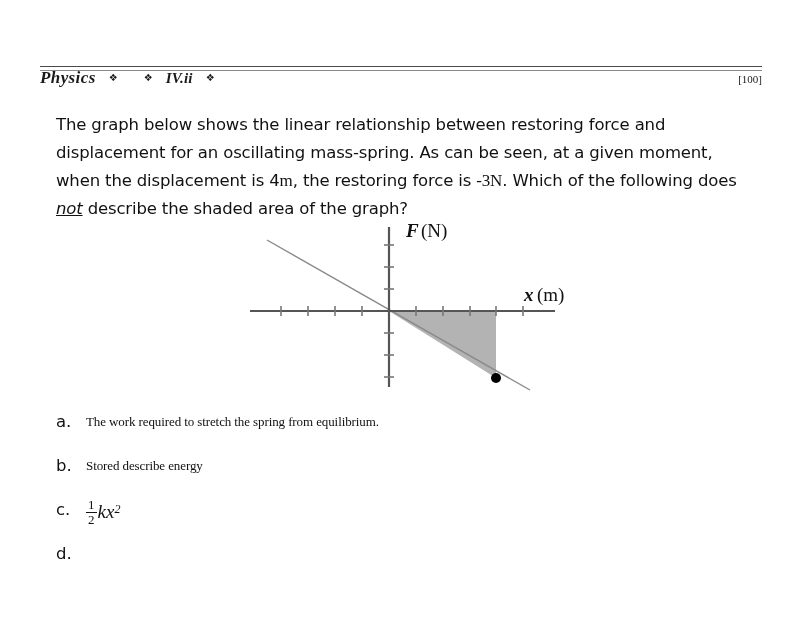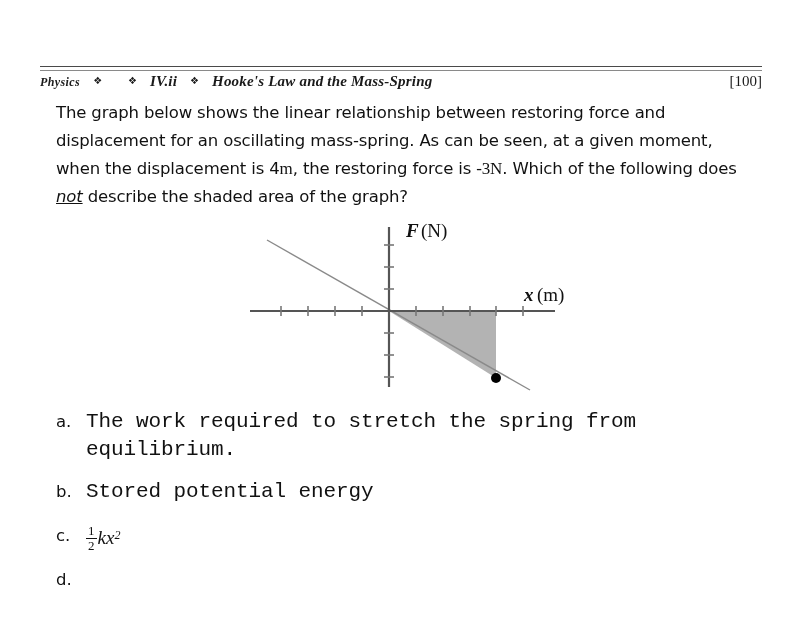--- a/index.html
+++ b/index.html
@@ -34,54 +34,54 @@
   }
   .hdr-item {
     font-family: "Liberation Serif", "DejaVu Serif", serif;
     font-style: italic;
     font-weight: bold;
     font-size: 15px;
     letter-spacing: 0.2px;
     color: #1a1a1a;
   }
   .hdr-item.smallcaps {
-    font-size: 12px;
+    font-size: 17px;
     letter-spacing: 0.4px;
   }
   .hdr-sep {
     font-family: "DejaVu Sans", sans-serif;
     font-size: 10px;
     color: #1a1a1a;
     padding: 0 13px;
     position: relative;
     top: -2px;
   }
   .hdr-page {
     font-family: "Liberation Serif", "DejaVu Serif", serif;
-    font-size: 15px;
+    font-size: 11px;
     color: #1a1a1a;
     flex: 0 0 auto;
     padding-left: 10px;
     margin-top: 33px;
   }
   #header-rule {
     position: absolute;
     left: 40px;
     top: 66px;
     width: 722px;
     height: 3px;
     border-top: 1px solid #4a4a4a;
     border-bottom: 1px solid #8a8a8a;
   }
 
   
   #question-text {
     position: absolute;
     left: 56px;
-    top: 82px;
+    top: 94px;
     width: 700px;
     font-family: "DejaVu Sans", sans-serif;
     font-size: 16.5px;
     line-height: 28px;
     color: #111111;
     letter-spacing: -0.15px;
   }
   #question-text .unit {
     font-family: "Liberation Serif", "DejaVu Serif", serif;
     font-size: 17px;
@@ -120,22 +120,22 @@
   }
   .option-letter {
     flex: 0 0 auto;
     width: 30px;
     font-family: "DejaVu Sans", sans-serif;
     font-size: 16.5px;
     line-height: 28px;
     color: #111111;
   }
   .option-text {
-    font-family: Liberation Mono, monospace;
-    font-size: 21px;
+    font-family: Liberation Serif, serif;
+    font-size: 13px;
     line-height: 28px;
     color: #111111;
     letter-spacing: -0.1px;
   }
   .option-formula {
     display: flex;
     align-items: center;
     font-family: "Liberation Serif", "DejaVu Serif", serif;
     font-size: 19px;
     line-height: 28px;
@@ -176,21 +176,20 @@
 </head>
 <body>
 
 <div id="page-header">
   <div class="hdr-crumbs">
     <span class="hdr-item smallcaps">Physics</span>
     <span class="hdr-sep">❖</span>
     <span class="hdr-sep">❖</span>
     <span class="hdr-item">IV.ii</span>
     <span class="hdr-sep">❖</span>
-    <span class="hdr-item">Hooke's Law and the Mass-Spring</span>
   </div>
   <span class="hdr-page">[100]</span>
 </div>
 <div id="header-rule"></div>
 
 <p id="question-text"><span>The graph below shows the linear relationship between restoring force and displacement for an oscillating mass-spring.  As can be seen, at a given moment, when the displacement is </span><span>4</span><span class="unit">m</span><span>, the restoring force is </span><span class="neg">-3N</span><span>.  Which of the following does </span><span class="emph-not">not</span><span> describe the shaded area of the graph?</span></p>
 
 <div id="figure">
   <svg width="320" height="185" viewBox="0 0 320 185" xmlns="http://www.w3.org/2000/svg">
 
@@ -235,21 +234,21 @@
 
 <div id="options">
 
   <div class="option-row">
     <span class="option-letter">a.</span>
     <span class="option-text">The work required to stretch the spring from equilibrium.</span>
   </div>
 
   <div class="option-row">
     <span class="option-letter">b.</span>
-    <span class="option-text">Stored potential energy</span>
+    <span class="option-text">Stored describe energy</span>
   </div>
 
   <div class="option-row">
     <span class="option-letter">c.</span>
     <span class="option-formula">
       <span class="frac">
         <span class="num">1</span>
         <span class="den">2</span>
       </span>
         <span class="math-var">k</span>

